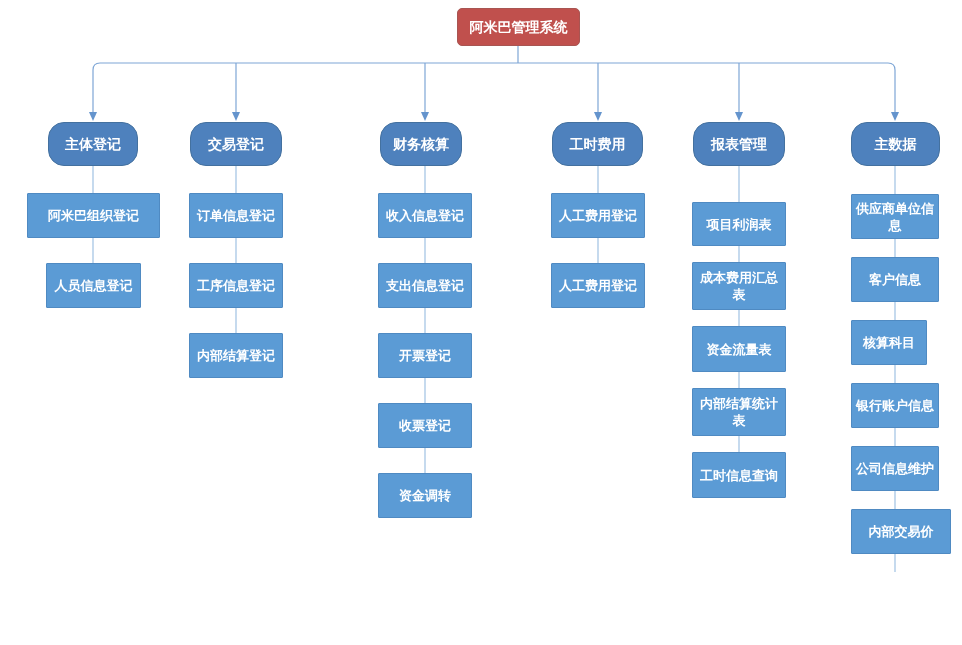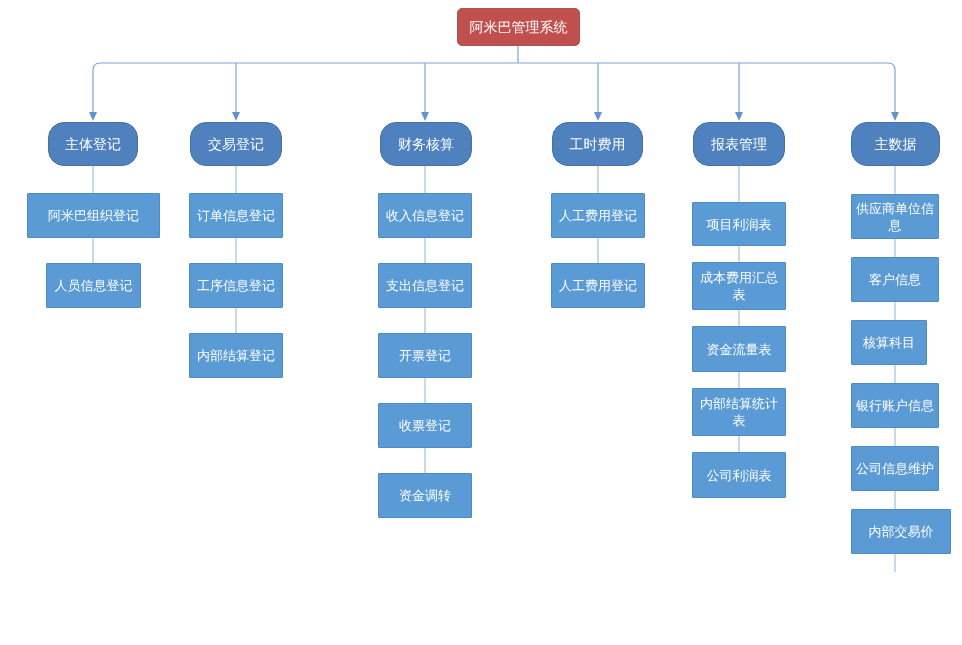--- a/index.html
+++ b/index.html
@@ -21,21 +21,21 @@
     width: 962px; height: 645px;
     pointer-events: none;
   }
   .node {
     position: absolute;
     display: flex;
     align-items: center;
     justify-content: center;
     text-align: center;
     color: #ffffff;
-    font-weight: normal;
+    font-weight: bold;
     font-size: 13px;
     line-height: 17px;
     box-sizing: border-box;
     padding: 2px;
   }
   .node.root {
     background: #c0504d;
     border: 1px solid #a85552;
     border-radius: 5px;
     font-size: 14px;
@@ -111,37 +111,37 @@
 
   <div class="node header" style="left:48px;top:122px;width:90px;height:44px;">主体登记</div>
   <div class="node child" style="left:27px;top:193px;width:133px;height:45px;">阿米巴组织登记</div>
   <div class="node child" style="left:46px;top:263px;width:95px;height:45px;">人员信息登记</div>
 
   <div class="node header" style="left:190px;top:122px;width:92px;height:44px;">交易登记</div>
   <div class="node child" style="left:189px;top:193px;width:94px;height:45px;">订单信息登记</div>
   <div class="node child" style="left:189px;top:263px;width:94px;height:45px;">工序信息登记</div>
   <div class="node child" style="left:189px;top:333px;width:94px;height:45px;">内部结算登记</div>
 
-  <div class="node header" style="left:380px;top:122px;width:92px;height:44px;">财务核算</div>
+  <div class="node header" style="left:380px;top:122px;width:82px;height:44px;">财务核算</div>
   <div class="node child" style="left:378px;top:193px;width:94px;height:45px;">收入信息登记</div>
   <div class="node child" style="left:378px;top:263px;width:94px;height:45px;">支出信息登记</div>
   <div class="node child" style="left:378px;top:333px;width:94px;height:45px;">开票登记</div>
   <div class="node child" style="left:378px;top:403px;width:94px;height:45px;">收票登记</div>
   <div class="node child" style="left:378px;top:473px;width:94px;height:45px;">资金调转</div>
 
   <div class="node header" style="left:552px;top:122px;width:91px;height:44px;">工时费用</div>
   <div class="node child" style="left:551px;top:193px;width:94px;height:45px;">人工费用登记</div>
   <div class="node child" style="left:551px;top:263px;width:94px;height:45px;">人工费用登记</div>
 
   <div class="node header" style="left:693px;top:122px;width:92px;height:44px;">报表管理</div>
   <div class="node child" style="left:692px;top:202px;width:94px;height:44px;">项目利润表</div>
   <div class="node child" style="left:692px;top:262px;width:94px;height:48px;">成本费用汇总表</div>
   <div class="node child" style="left:692px;top:326px;width:94px;height:46px;">资金流量表</div>
   <div class="node child" style="left:692px;top:388px;width:94px;height:48px;">内部结算统计表</div>
-  <div class="node child" style="left:692px;top:452px;width:94px;height:46px;">公司利润表</div>
+  <div class="node child" style="left:692px;top:452px;width:94px;height:46px;">工时信息查询</div>
 
   <div class="node header" style="left:851px;top:122px;width:89px;height:44px;">主数据</div>
   <div class="node child" style="left:851px;top:194px;width:88px;height:45px;">供应商单位信息</div>
   <div class="node child" style="left:851px;top:257px;width:88px;height:45px;">客户信息</div>
   <div class="node child" style="left:851px;top:320px;width:76px;height:45px;">核算科目</div>
   <div class="node child" style="left:851px;top:383px;width:88px;height:45px;">银行账户信息</div>
   <div class="node child" style="left:851px;top:446px;width:88px;height:45px;">公司信息维护</div>
   <div class="node child" style="left:851px;top:509px;width:100px;height:45px;">内部交易价</div>
 
 </div>

